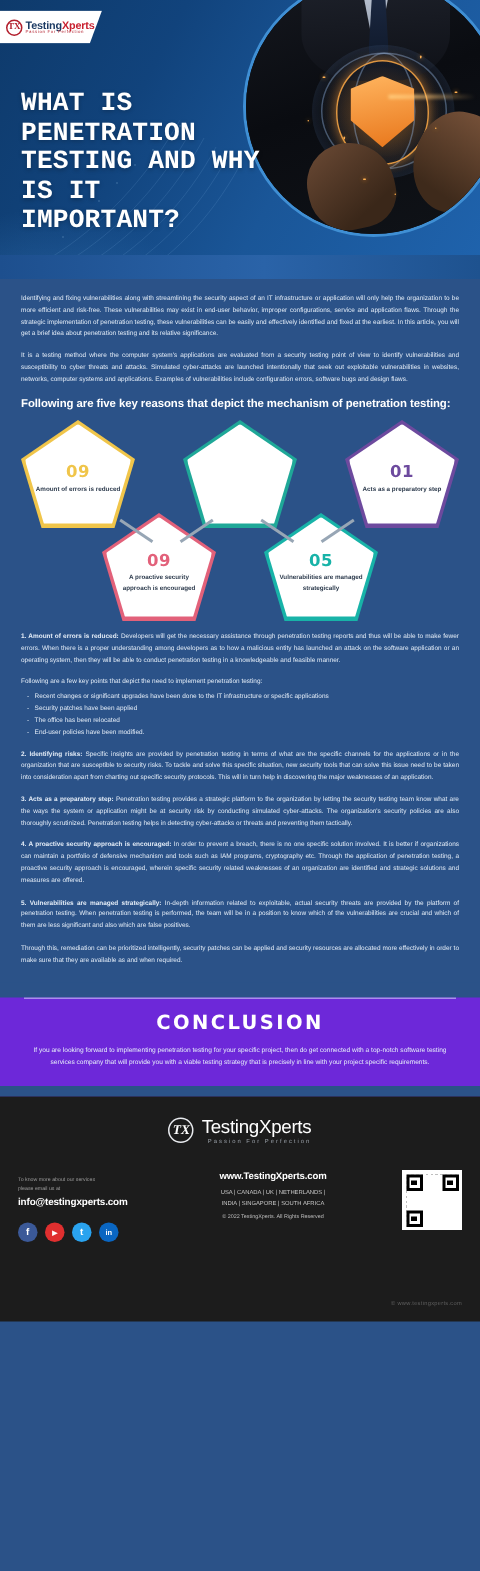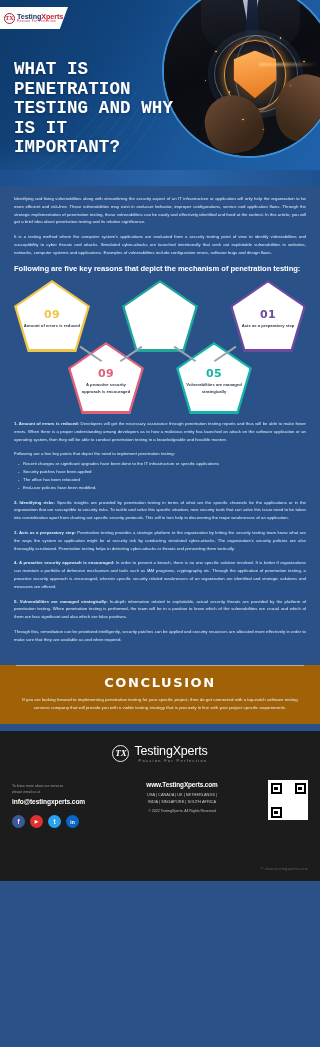--- a/index.html
+++ b/index.html
@@ -509,21 +509,21 @@
 
     <p class="para"><b>3. Acts as a preparatory step:</b> <span>Penetration testing provides a strategic platform to the organization by letting the security testing team know what are the ways the system or application might be at security risk by conducting simulated cyber-attacks. The organization's security policies are also thoroughly scrutinized.  Penetration testing helps in detecting cyber-attacks or threats and preventing them tactically.</span></p>
 
     <p class="para"><b>4. A proactive security approach is encouraged:</b> <span>In order to prevent a breach, there is no one specific solution involved. It is better if organizations can maintain a portfolio of defensive mechanism and tools such as IAM programs, cryptography etc.  Through the application of penetration testing, a proactive security approach is encouraged, wherein specific security related weaknesses of an organization are identified and strategic solutions and measures are offered.</span></p>
 
     <p class="para"><b>5. Vulnerabilities are managed strategically:</b> <span>In-depth information related to exploitable, actual security threats are provided by the platform of penetration testing. When penetration testing is performed, the team will be in a position to know which of the vulnerabilities are crucial and which of them are less significant and also which are false positives.</span></p>
 
     <p class="para">Through this, remediation can be prioritized intelligently, security patches can be applied and security resources are allocated more effectively in order to make sure that they are available as and when required.</p>
   </div>
 
-  <div style="background:#a16207">
+  <div style="background:#6d28d9">
     <div class="divider"></div>
     <div class="concl-title">CONCLUSION</div>
     <div class="concl-text">If you are looking forward to implementing penetration testing for your specific project, then do get connected with a top-notch software testing services company that will provide you with a viable testing strategy that is precisely in line with your project specific requirements.</div>
     <div class="blue-strip"></div>
   </div>
 
   <div class="footer">
 
     <div class="foot-logo">
       <span class="foot-mark">

